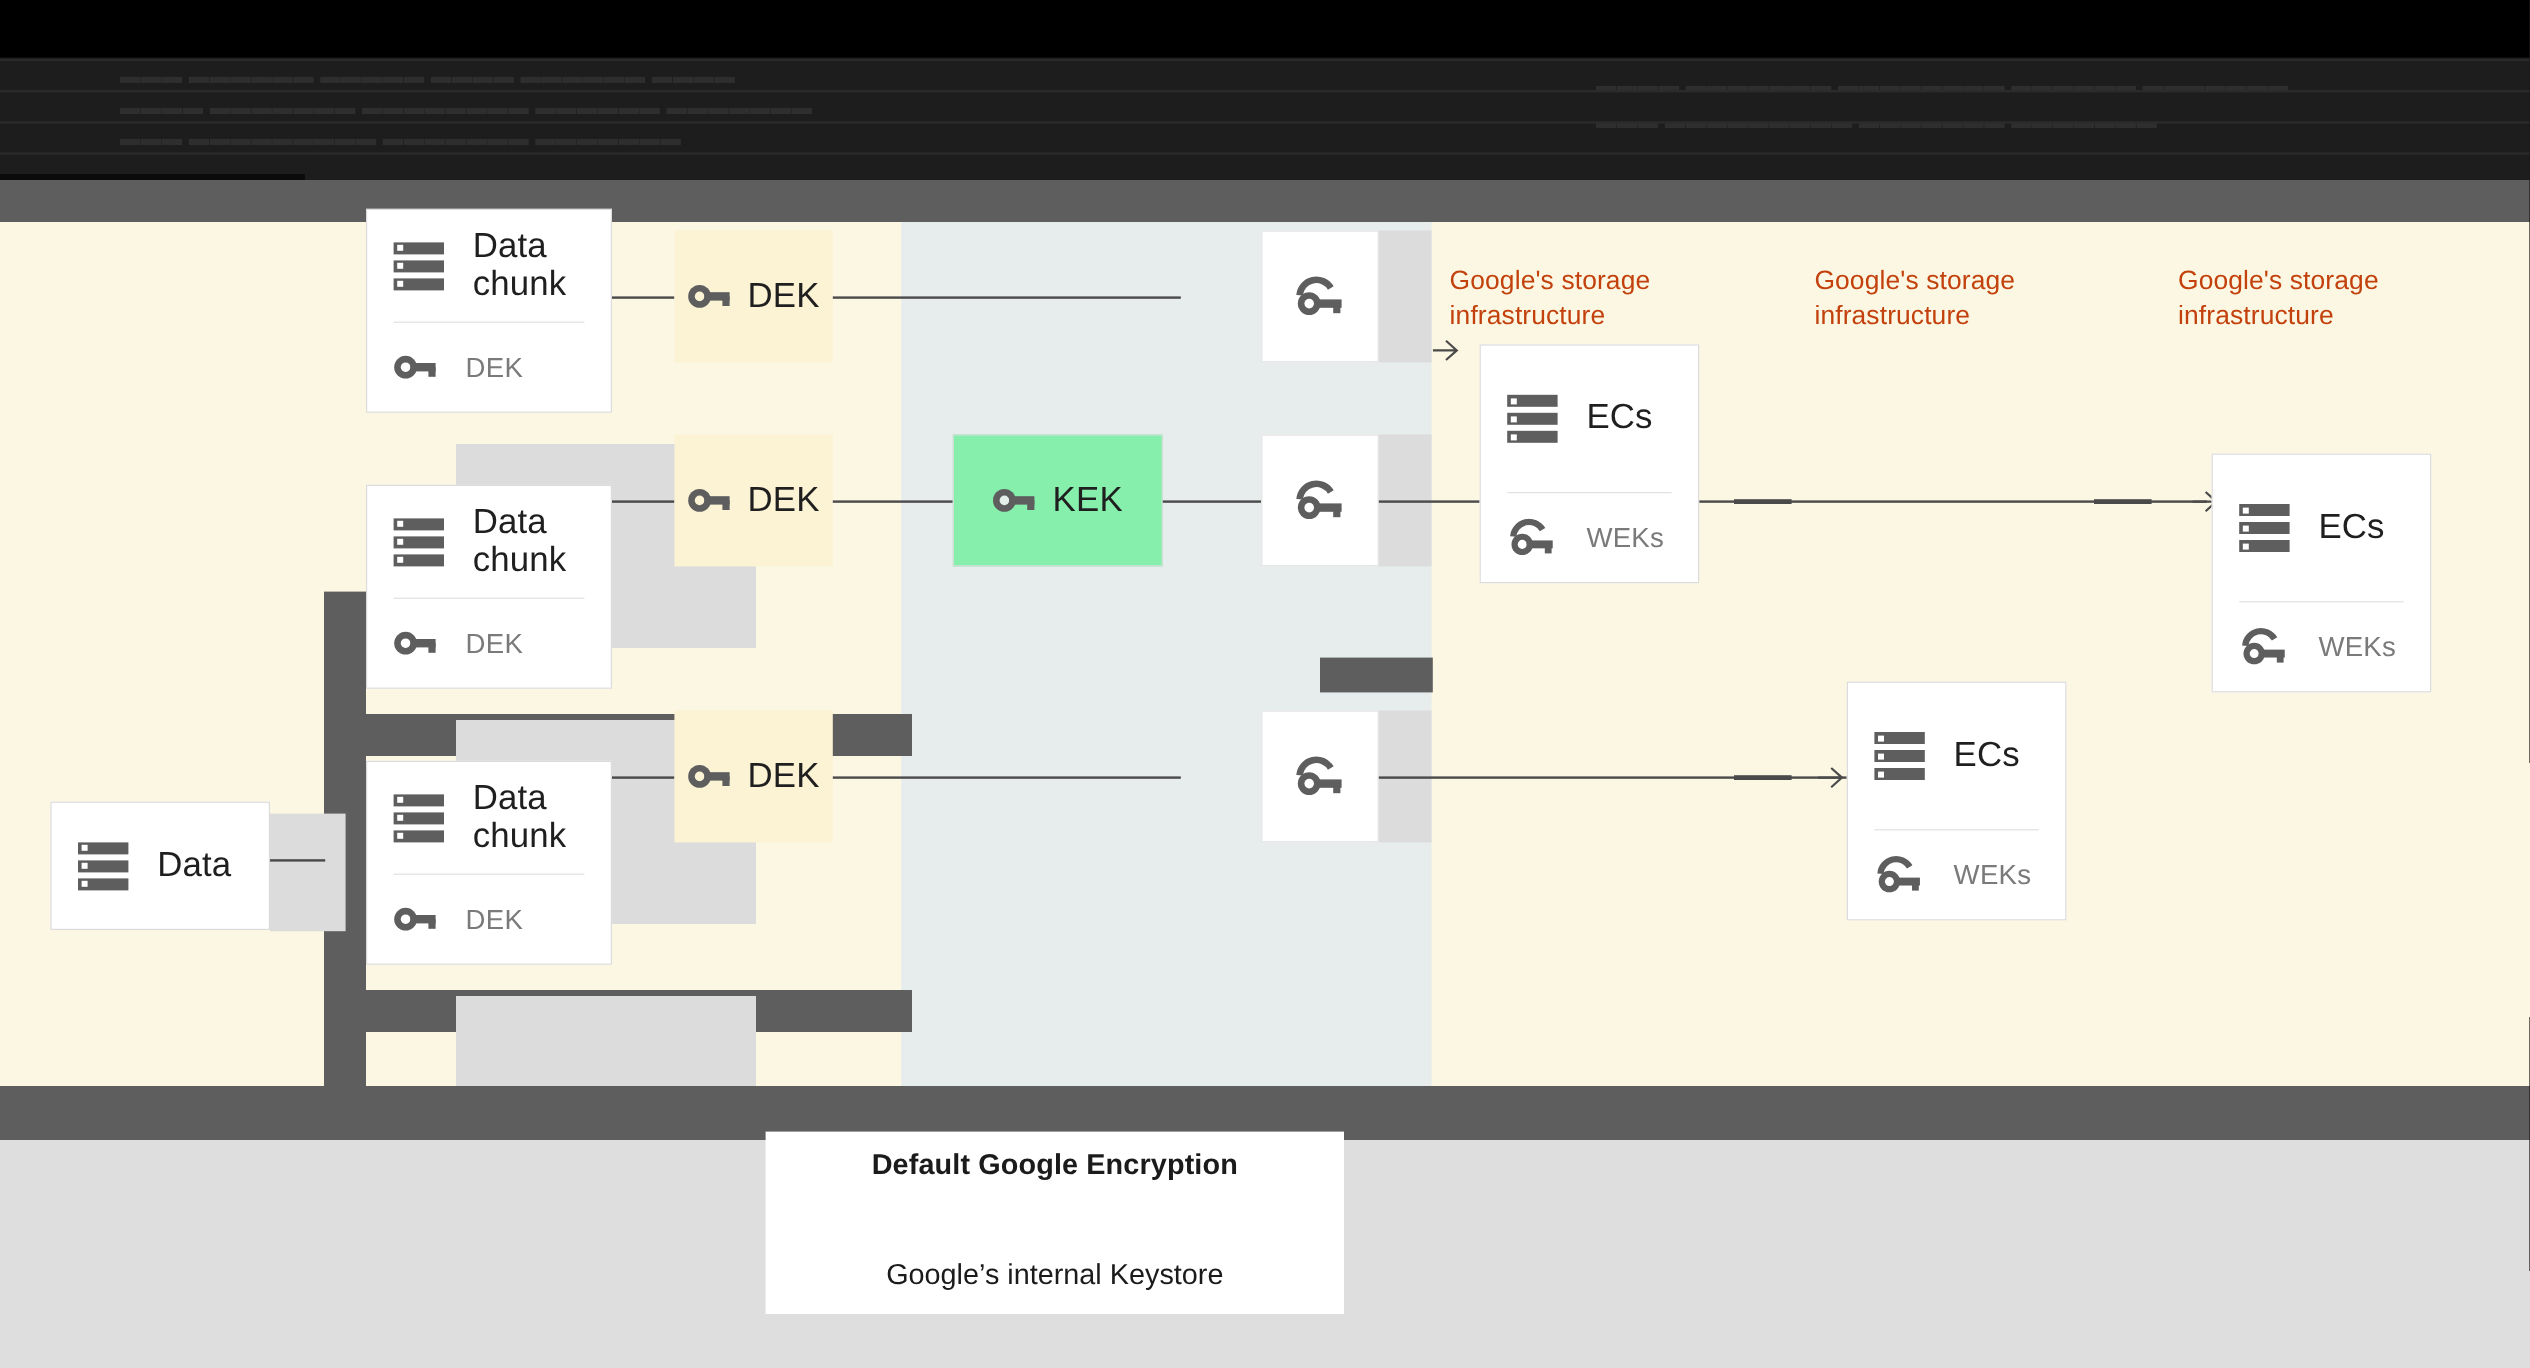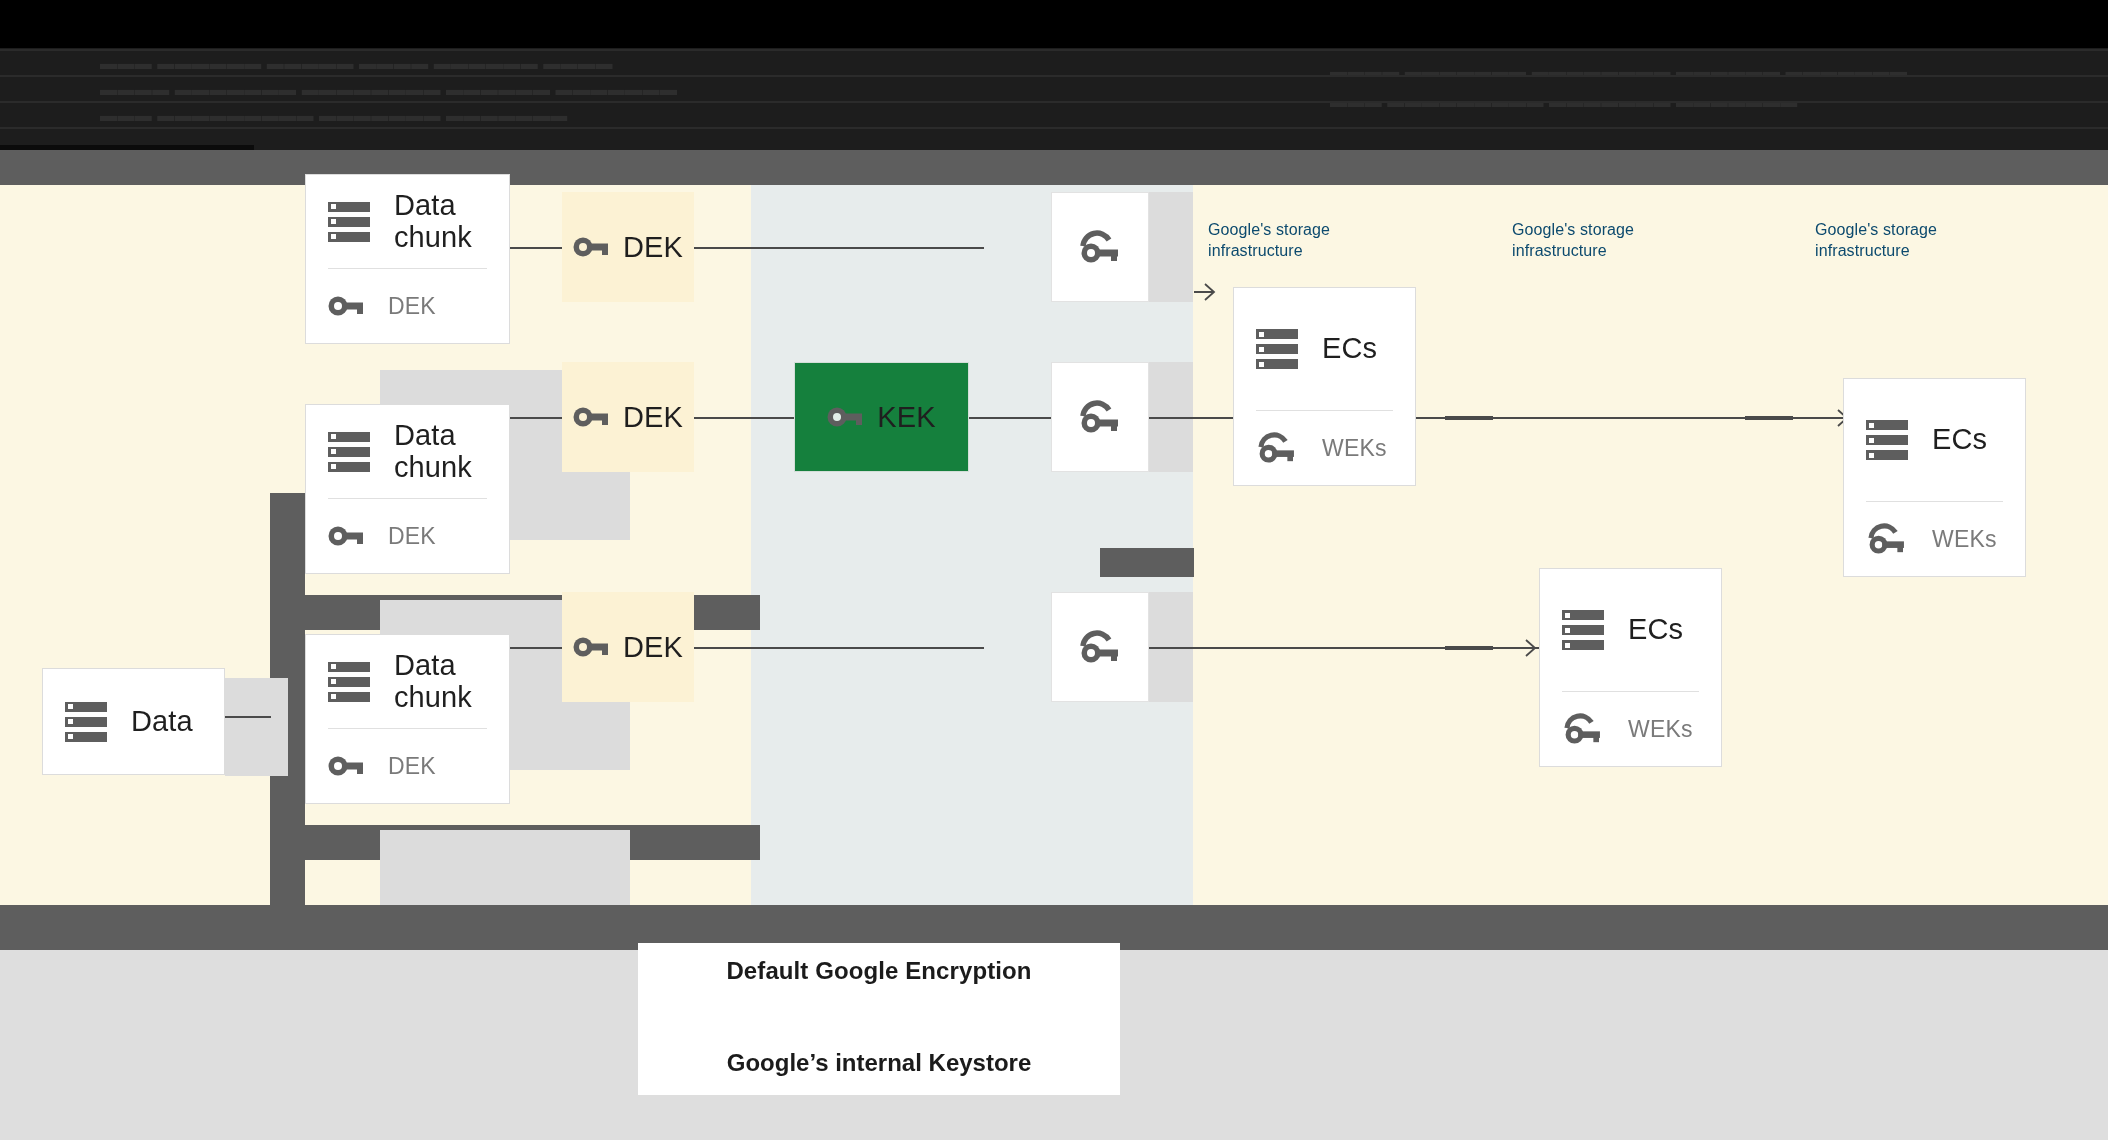--- a/index.html
+++ b/index.html
@@ -159,21 +159,21 @@
 
   
   .keytile {
     position: absolute;
     display: flex;
     align-items: center;
     justify-content: center;
     gap: 14px;
   }
   .keytile.dek { background: #fcf2d4; border: 0; }
-  .keytile.kek { background: #15803d; border: 1px solid #d3ded8; }
+  .keytile.kek { background: #86efac; border: 1px solid #d3ded8; }
   .keytile.wrap { background: #ffffff; border: 1px solid #e2e2e2; }
   .keytile .ktlabel {
     font-size: 29px;
     color: #1f1f1f;
     letter-spacing: 0.2px;
   }
 
   
   .conn {
     position: absolute;
@@ -182,23 +182,23 @@
   }
   .arrow-head {
     position: absolute;
     width: 0; height: 0;
   }
   .arrow-head svg { display: block; }
 
   
   .infra-label {
     position: absolute;
-    font-size: 16px;
+    font-size: 22px;
     line-height: 1.32;
-    color: #0c4a6e;
+    color: #c2410c;
     letter-spacing: 0.1px;
     white-space: pre-line;
   }
 
   
   .caption-card {
     position: absolute;
     left: 638px; top: 943px;
     width: 482px; height: 152px;
     background: #ffffff;
@@ -213,21 +213,21 @@
     font-weight: bold;
     color: #1b1b1b;
     letter-spacing: 0.1px;
   }
   .caption-body {
     font-size: 24px;
     color: #1b1b1b;
     text-align: center;
     line-height: 1.45;
   }
-  .caption-body b { font-weight: bold; }
+  .caption-body b { font-weight: normal; }
 </style>
 </head>
 <body>
 
 <div id="page">
 
   <div class="hdr-black-top"></div>
   <div class="hdr-dark">
     <div class="hdr-glyphrow" style="left:100px; top:6px;  width:1180px;">▬▬▬  ▬▬▬▬▬▬  ▬▬▬▬▬        ▬▬▬▬ ▬▬▬▬▬▬ ▬▬▬▬</div>
     <div class="hdr-glyphrow" style="left:100px; top:32px; width:1180px;">▬▬▬▬  ▬▬▬▬▬▬▬  ▬▬▬▬▬▬▬▬    ▬▬▬▬▬▬ ▬▬▬▬▬▬▬</div>

